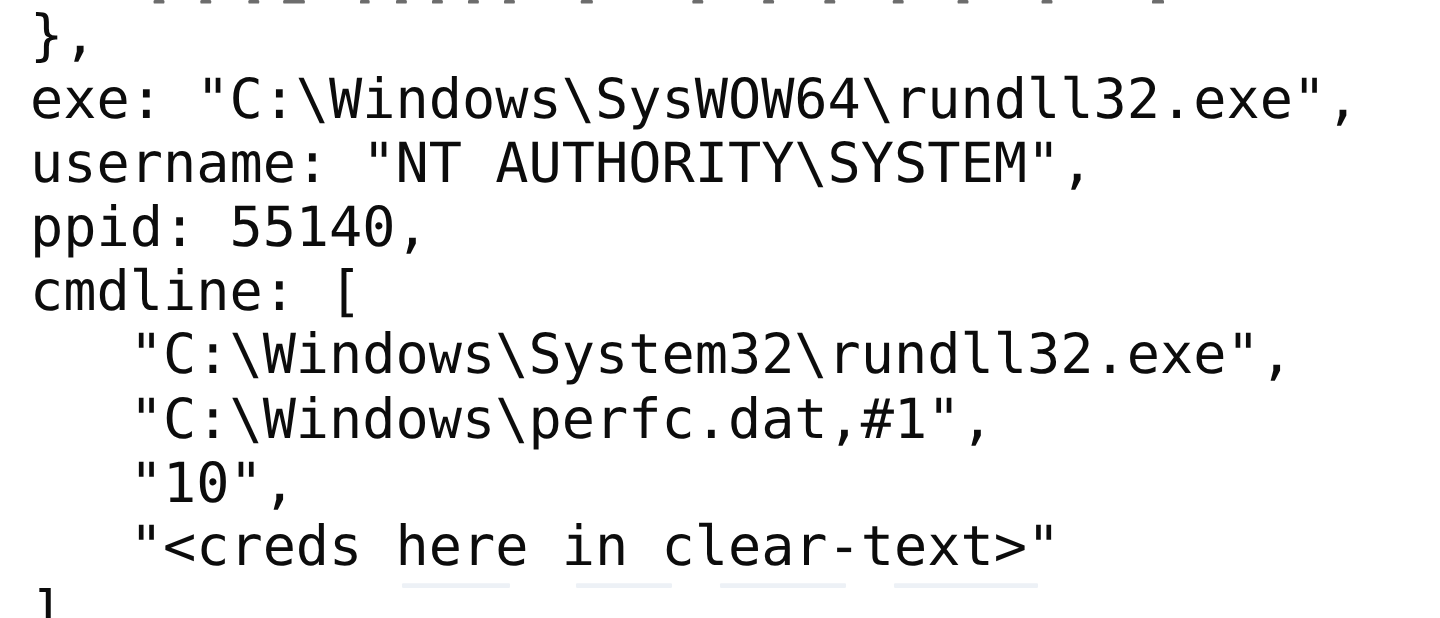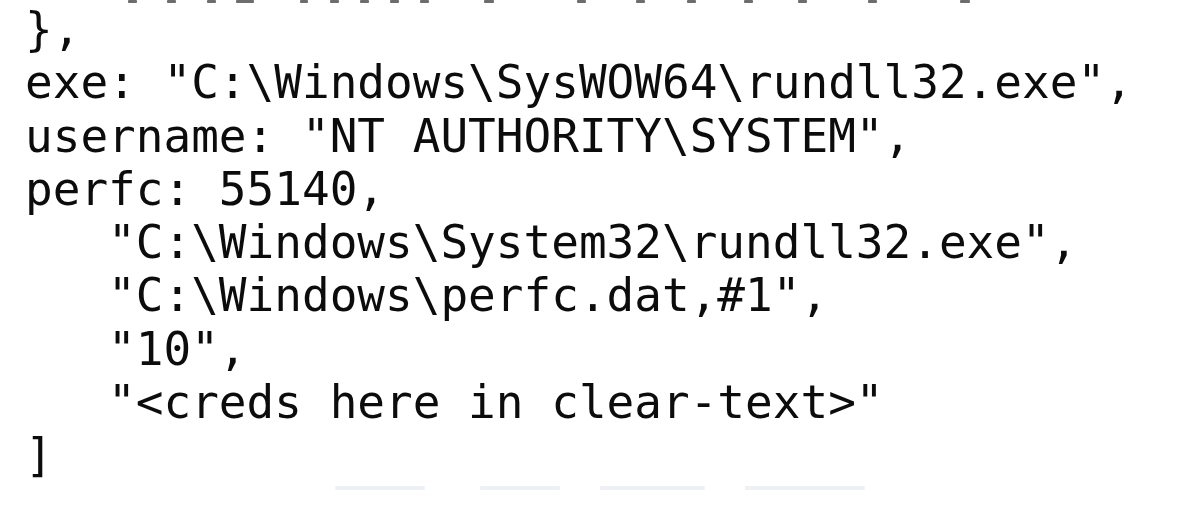--- a/index.html
+++ b/index.html
@@ -83,21 +83,22 @@
     <i style="left:744px;width:9px"></i>
     <i style="left:798px;width:9px"></i>
     <i style="left:868px;width:9px"></i>
     <i style="left:960px;width:10px"></i>
   </div>
 
   <div class="code-block">
     <pre class="code-line">},</pre>
     <pre class="code-line">exe: "C:\Windows\SysWOW64\rundll32.exe",</pre>
     <pre class="code-line">username: "NT AUTHORITY\SYSTEM",</pre>
-    <pre class="code-line">perfc: 55140,</pre>
+    <pre class="code-line">ppid: 55140,</pre>
+    <pre class="code-line">cmdline: [</pre>
     <pre class="code-line">   "C:\Windows\System32\rundll32.exe",</pre>
     <pre class="code-line">   "C:\Windows\perfc.dat,#1",</pre>
     <pre class="code-line">   "10",</pre>
     <pre class="code-line">   "&lt;creds here in clear-text&gt;"</pre>
     <pre class="code-line">]</pre>
   </div>
 
   <div class="bottom-frags">
     <i style="left:335px;width:90px"></i>
     <i style="left:480px;width:80px"></i>

